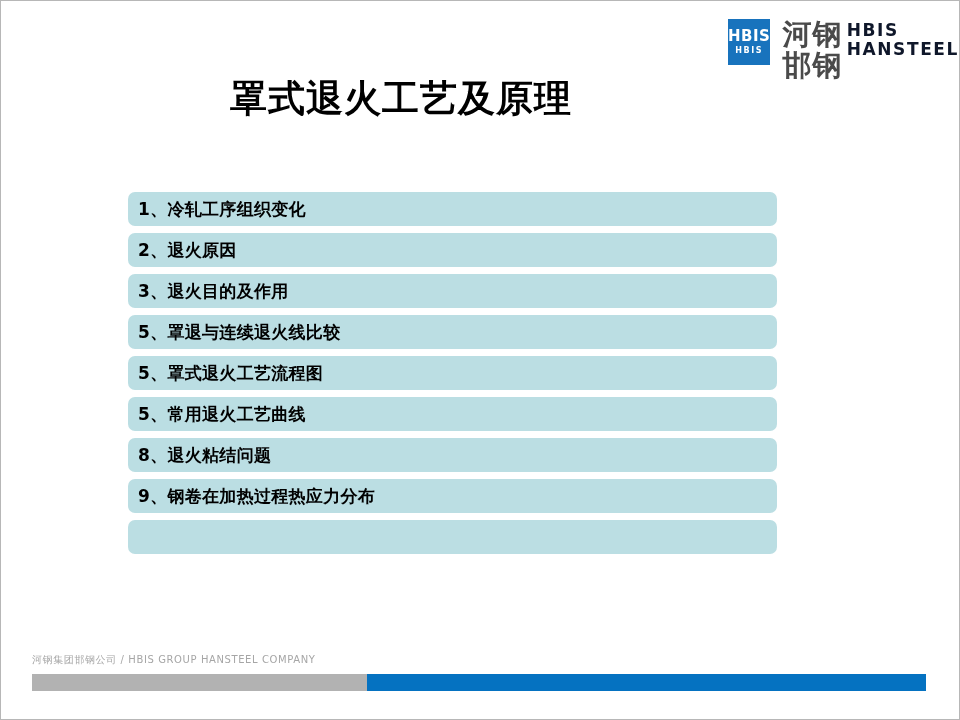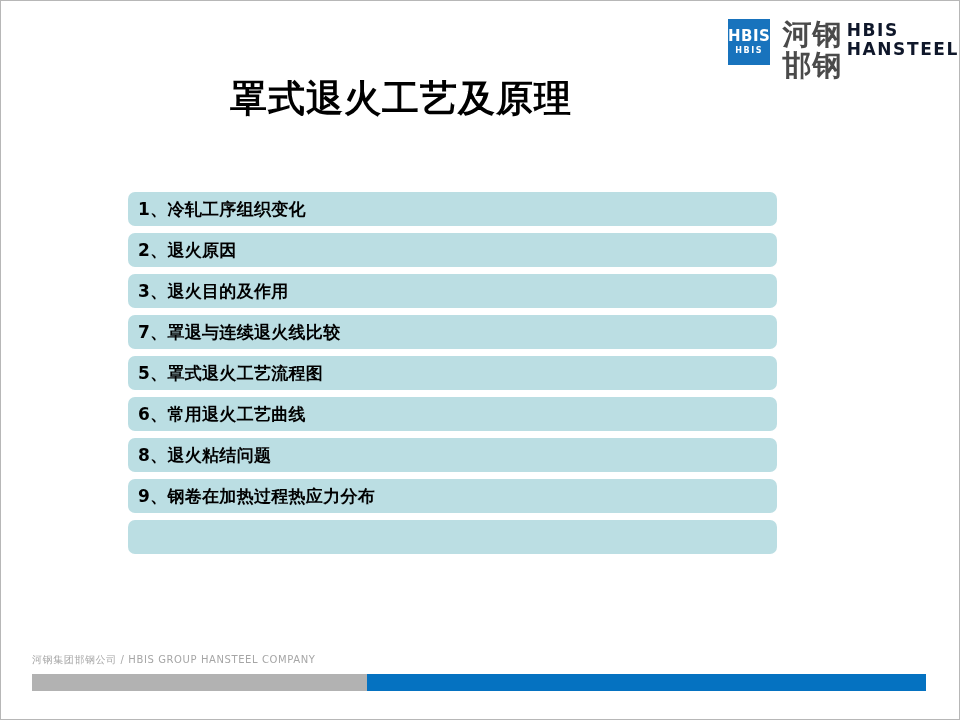--- a/index.html
+++ b/index.html
@@ -176,27 +176,27 @@
     <div class="agenda-row">
       <span class="agenda-label">1、冷轧工序组织变化</span>
     </div>
     <div class="agenda-row">
       <span class="agenda-label">2、退火原因</span>
     </div>
     <div class="agenda-row">
       <span class="agenda-label">3、退火目的及作用</span>
     </div>
     <div class="agenda-row">
-      <span class="agenda-label">7、罩退与连续退火线比较</span>
+      <span class="agenda-label">5、罩退与连续退火线比较</span>
     </div>
     <div class="agenda-row">
       <span class="agenda-label">5、罩式退火工艺流程图</span>
     </div>
     <div class="agenda-row">
-      <span class="agenda-label">6、常用退火工艺曲线</span>
+      <span class="agenda-label">5、常用退火工艺曲线</span>
     </div>
     <div class="agenda-row">
       <span class="agenda-label">8、退火粘结问题</span>
     </div>
     <div class="agenda-row">
       <span class="agenda-label">9、钢卷在加热过程热应力分布</span>
     </div>
     <div class="agenda-row">
       <span class="agenda-label"></span>
     </div>

